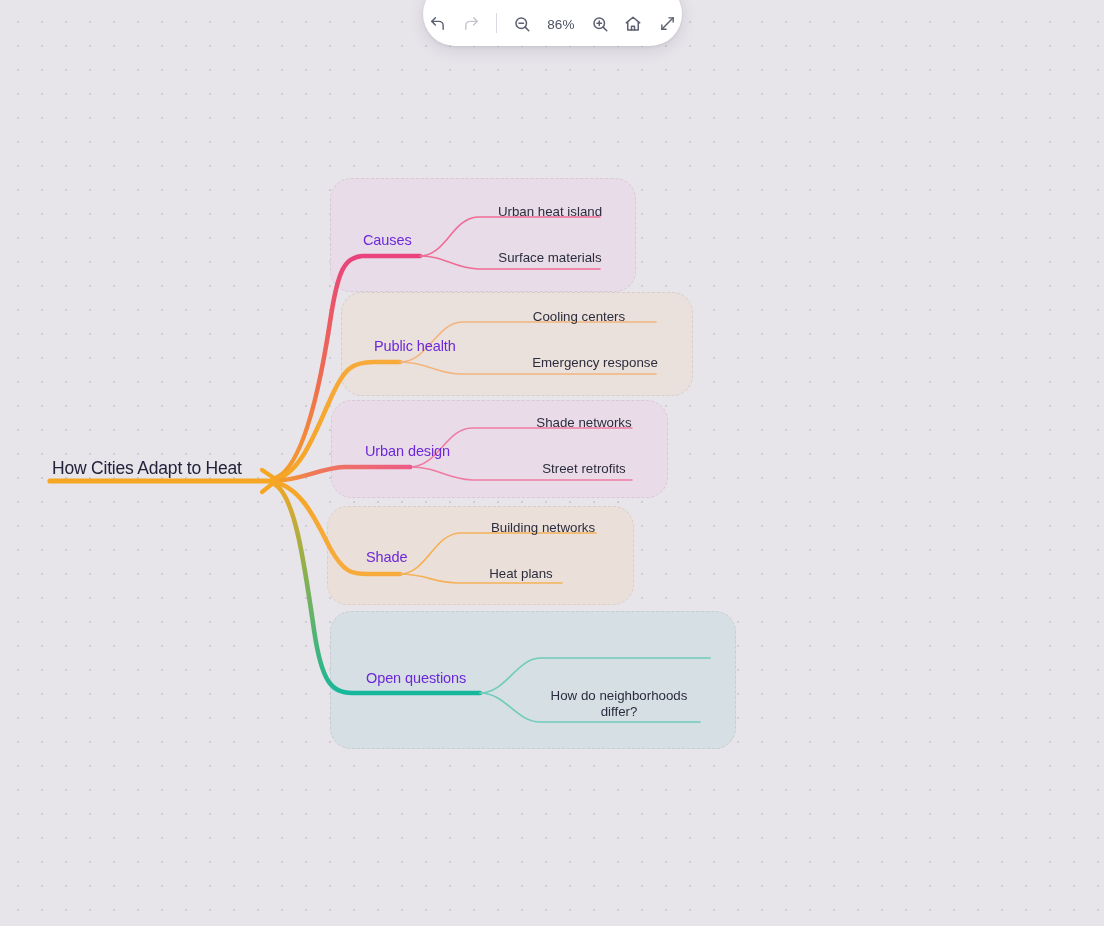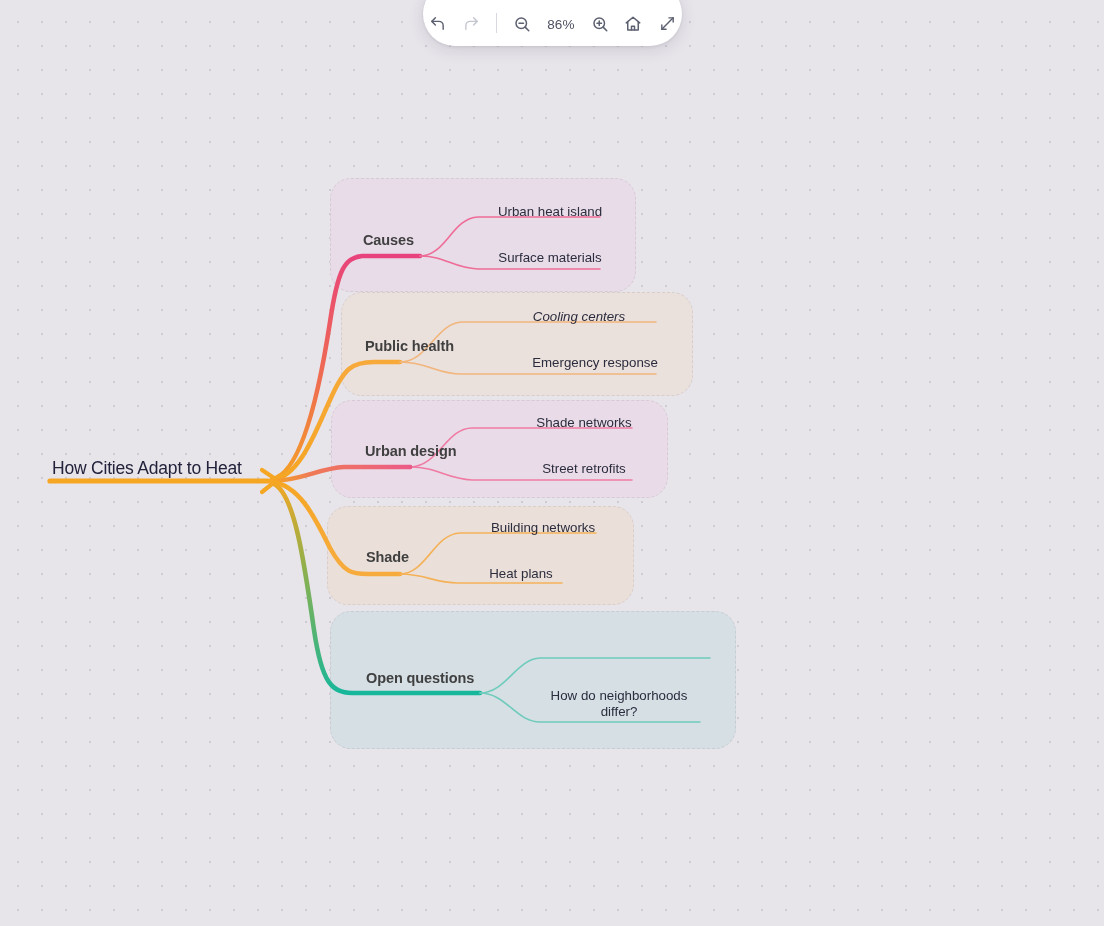--- a/index.html
+++ b/index.html
@@ -49,22 +49,22 @@
     font-size: 17.5px;
     font-weight: normal;
     color: #22233b;
     letter-spacing: -0.2px;
     white-space: nowrap;
   }
 
   .branch-label {
     position: absolute;
     font-size: 14.5px;
-    font-weight: bold;
-    color: #404040;
+    font-weight: normal;
+    color: #6d28d9;
     letter-spacing: -0.1px;
     white-space: nowrap;
   }
 
   .leaf-label {
     position: absolute;
     font-size: 13.3px;
     font-weight: normal;
     color: #2b2c3d;
     text-align: center;
@@ -182,29 +182,29 @@
     <path d="M 400 574 C 426 574 434 583 458 583 L 562 583" stroke="#f4b158" stroke-width="1.6" fill="none" stroke-linecap="round"></path>
 
     <path d="M 272 483 C 294 490 304 560 314 630 C 322 684 332 692 352 693 L 480 693" stroke="url(#g-open)" stroke-width="4.6" fill="none" stroke-linecap="round"></path>
     <path d="M 480 693 C 506 693 516 659 540 658 L 710 658" stroke="#6fcbbb" stroke-width="1.6" fill="none" stroke-linecap="round"></path>
     <path d="M 480 693 C 506 693 516 722 540 722 L 700 722" stroke="#6fcbbb" stroke-width="1.6" fill="none" stroke-linecap="round"></path>
   </svg>
 
   <div class="root-label" style="left:52px; top:458px;">How Cities Adapt to Heat</div>
 
   <div class="branch-label" style="left:363px; top:232px;">Causes</div>
-  <div class="branch-label" style="left:365px; top:338px;">Public health</div>
+  <div class="branch-label" style="left:374px; top:338px;">Public health</div>
   <div class="branch-label" style="left:365px; top:443px;">Urban design</div>
   <div class="branch-label" style="left:366px; top:549px;">Shade</div>
   <div class="branch-label" style="left:366px; top:670px;">Open questions</div>
 
   <div class="leaf-label" style="left:492px; top:204px; width:116px;">Urban heat island</div>
   <div class="leaf-label" style="left:492px; top:250px; width:116px;">Surface materials</div>
 
-  <div class="leaf-label" style="left:524px; top:309px; width:110px;font-style:italic;">Cooling centers</div>
+  <div class="leaf-label" style="left:524px; top:309px; width:110px;">Cooling centers</div>
   <div class="leaf-label" style="left:524px; top:355px; width:142px;">Emergency response</div>
 
   <div class="leaf-label" style="left:528px; top:415px; width:112px;">Shade networks</div>
   <div class="leaf-label" style="left:528px; top:461px; width:112px;">Street retrofits</div>
 
   <div class="leaf-label" style="left:480px; top:520px; width:126px;">Building networks</div>
   <div class="leaf-label" style="left:480px; top:566px; width:82px;">Heat plans</div>
 
   <div class="leaf-label" style="left:540px; top:688px; width:158px;">How do neighborhoods differ?</div>
 

